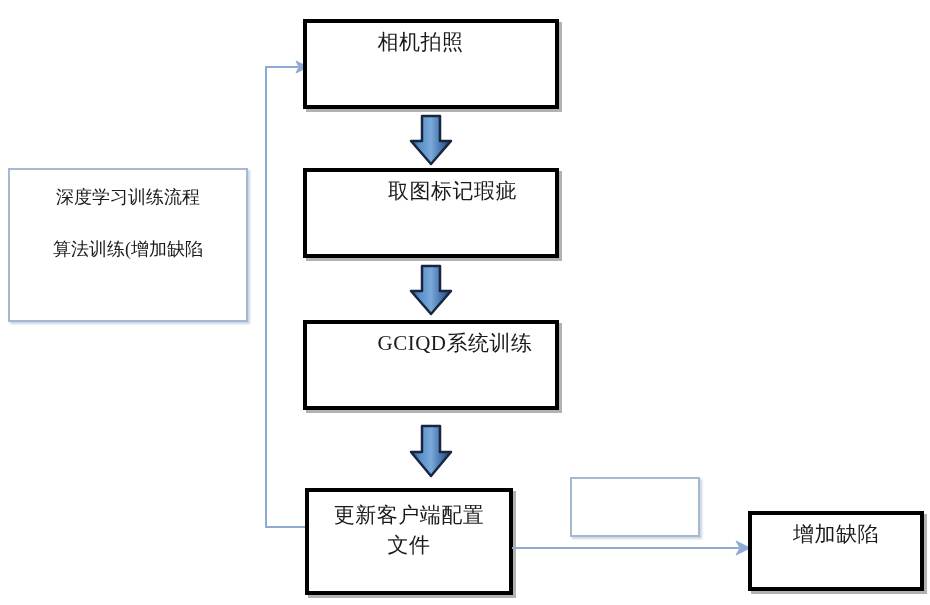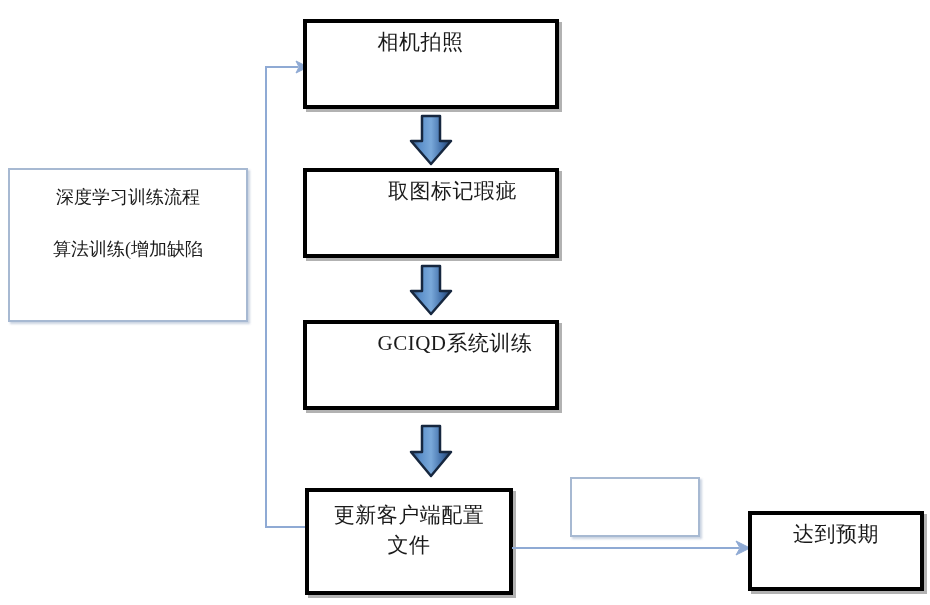--- a/index.html
+++ b/index.html
@@ -140,15 +140,15 @@
   <div class="note-box" style="left:570px; top:477px; width:130px; height:60px;">
   </div>
 
   <svg class="connector" style="left:512px; top:536px; width:240px; height:26px;" width="240" height="26" viewBox="0 0 240 26">
     <path d="M 0 12 L 227 12" fill="none" stroke="#8faad4" stroke-width="2"></path>
     <path d="M 224 5 L 238 12 L 224 19 L 228 12 Z" fill="#8faad4" stroke="#8faad4" stroke-width="1"></path>
   </svg>
 
   <div class="proc-box" style="left:748px; top:511px; width:176px; height:80px;">
   </div>
-  <div class="proc-label" style="left:748px; top:521px; width:176px;">达到预期</div>
+  <div class="proc-label" style="left:748px; top:521px; width:176px;">增加缺陷</div>
 
 </div>
 
 </body></html>

